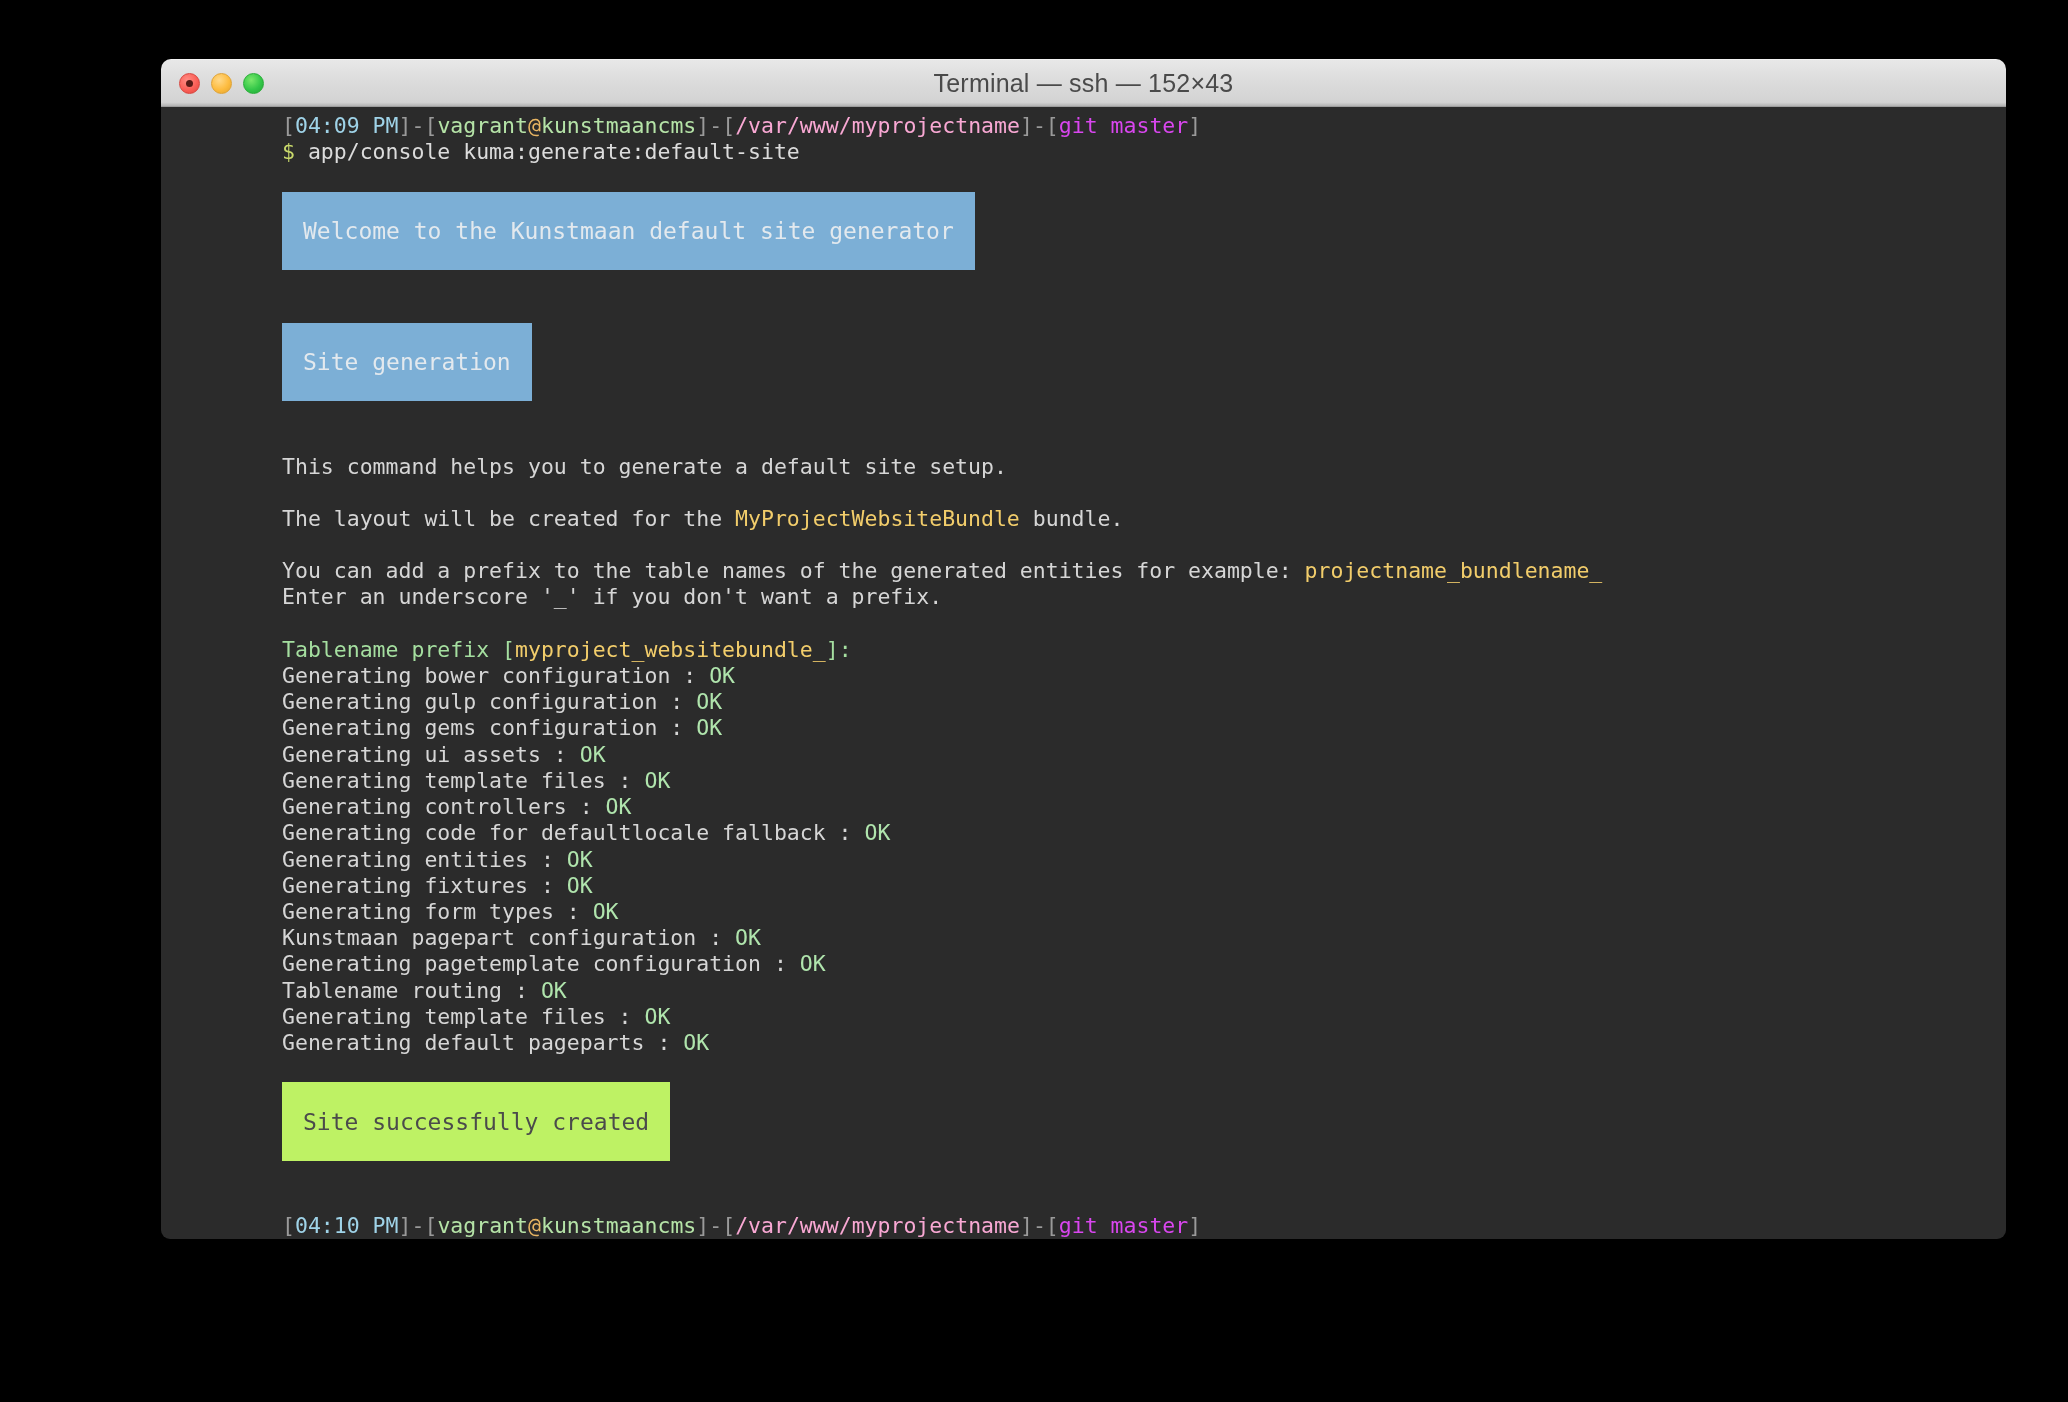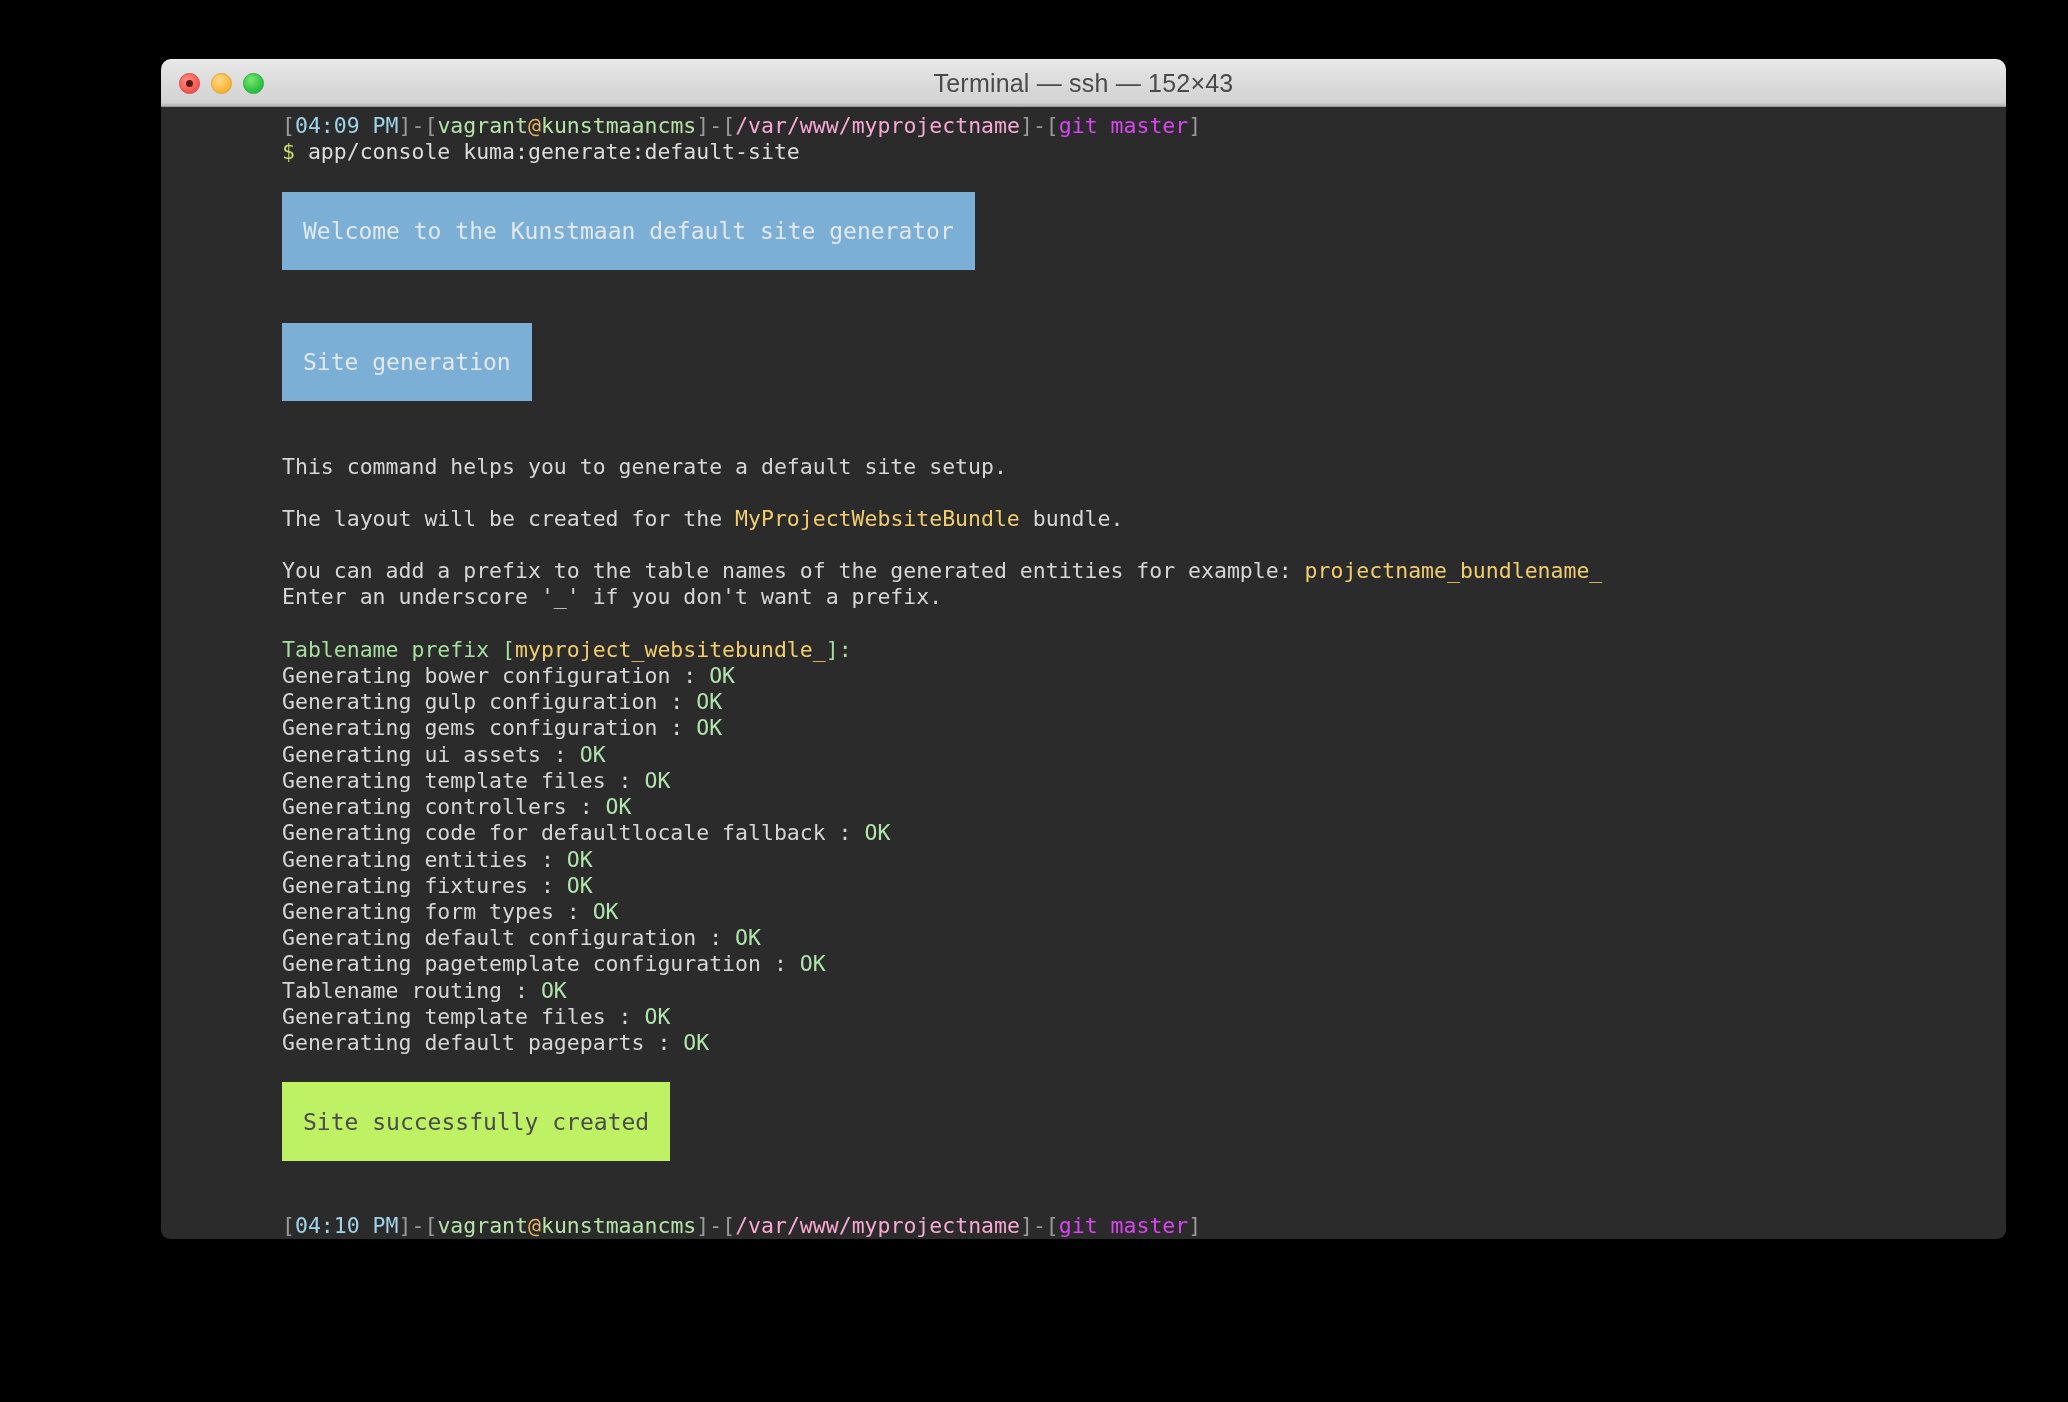--- a/index.html
+++ b/index.html
@@ -186,21 +186,21 @@
     <div class="line"><span class="c-plain">Generating bower configuration : </span><span class="c-ok">OK</span></div>
     <div class="line"><span class="c-plain">Generating gulp configuration : </span><span class="c-ok">OK</span></div>
     <div class="line"><span class="c-plain">Generating gems configuration : </span><span class="c-ok">OK</span></div>
     <div class="line"><span class="c-plain">Generating ui assets : </span><span class="c-ok">OK</span></div>
     <div class="line"><span class="c-plain">Generating template files : </span><span class="c-ok">OK</span></div>
     <div class="line"><span class="c-plain">Generating controllers : </span><span class="c-ok">OK</span></div>
     <div class="line"><span class="c-plain">Generating code for defaultlocale fallback : </span><span class="c-ok">OK</span></div>
     <div class="line"><span class="c-plain">Generating entities : </span><span class="c-ok">OK</span></div>
     <div class="line"><span class="c-plain">Generating fixtures : </span><span class="c-ok">OK</span></div>
     <div class="line"><span class="c-plain">Generating form types : </span><span class="c-ok">OK</span></div>
-    <div class="line"><span class="c-plain">Generating default configuration : </span><span class="c-ok">OK</span></div>
+    <div class="line"><span class="c-plain">Kunstmaan pagepart configuration : </span><span class="c-ok">OK</span></div>
     <div class="line"><span class="c-plain">Generating pagetemplate configuration : </span><span class="c-ok">OK</span></div>
     <div class="line"><span class="c-plain">Tablename routing : </span><span class="c-ok">OK</span></div>
     <div class="line"><span class="c-plain">Generating template files : </span><span class="c-ok">OK</span></div>
     <div class="line"><span class="c-plain">Generating default pageparts : </span><span class="c-ok">OK</span></div>
 
     <div class="line blank"></div>
 
     <div class="banner-block"><span class="banner banner-green"><span class="banner-pad"></span><span class="banner-text">Site successfully created</span><span class="banner-pad"></span></span></div>
 
     <div class="line blank"></div>

